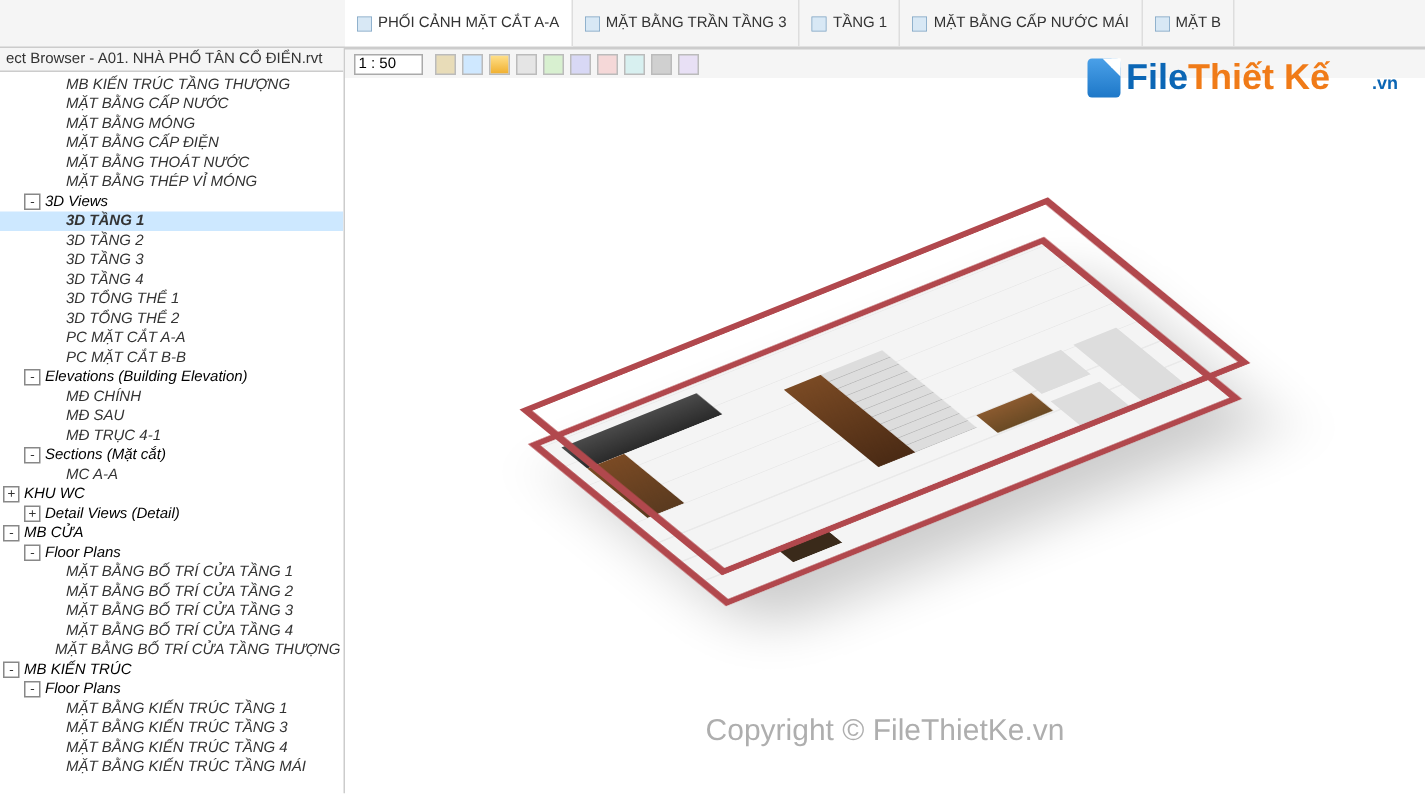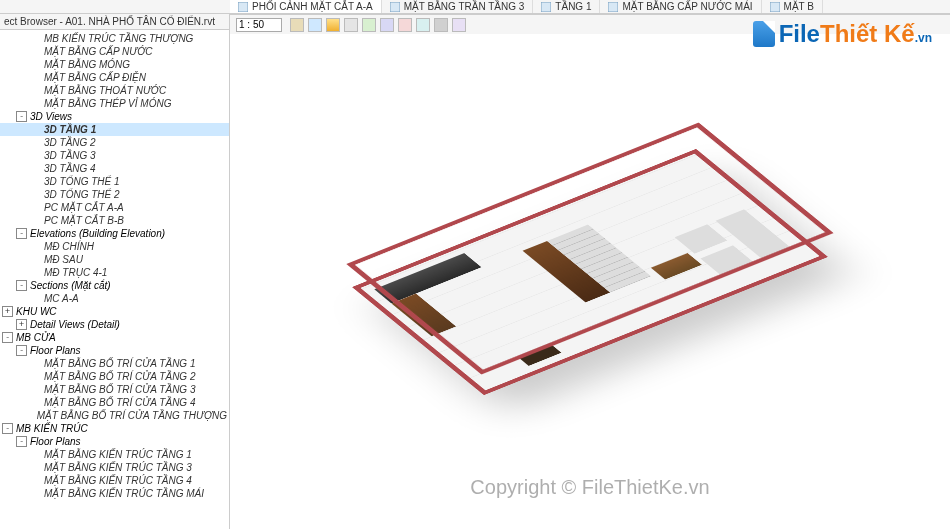--- a/index.html
+++ b/index.html
@@ -1,19 +1,19 @@
 <!DOCTYPE html>
 <html><head>
   <meta charset="utf-8">
   <style>
     * { margin: 0; padding: 0; box-sizing: border-box; font-family: "Segoe UI", Tahoma, sans-serif; }
     html, body { width: 950px; height: 529px; overflow: hidden; background: #fff; }
     .app { display: flex; flex-direction: column; width: 100%; height: 100%; }
     .tabs-bar {
-      display: flex; align-items: center; height: 14px; background: #f5f5f5;
+      display: flex; align-items: center; height: 32px; background: #f5f5f5;
       border-bottom: 1px solid #ccc; font-size: 10px; color: #333; overflow: hidden;
       padding-left: 230px;
     }
     .tab {
       display: flex; align-items: center; gap: 4px; padding: 0 8px; height: 100%;
       border-right: 1px solid #ddd; white-space: nowrap; cursor: pointer;
     }
     .tab.active { background: #fff; }
     .tab-icon { width: 10px; height: 10px; display: inline-block; }
     .main { display: flex; flex: 1; min-height: 0; }
@@ -68,21 +68,21 @@
     .furn.door { left: 60px; bottom: 10px; width: 40px; height: 20px; background:#3a2a1a; }
     .watermark-copyright {
       position: absolute; left: 50%; bottom: 30px; transform: translateX(-50%);
       font-size: 20px; color: rgba(120,120,120,0.6); font-weight: 500; pointer-events: none;
     }
     .watermark-logo {
       position: absolute; right: 18px; top: 6px; font-size: 24px; font-weight: 800;
       color: #0b66b5; display: flex; align-items: center; gap: 4px; pointer-events: none;
     }
     .watermark-logo .orange { color: #f07b18; }
-    .watermark-logo .vn { font-size: 12px; color: #0b66b5; }
+    .watermark-logo .vn { font-size: 12px; color: #0b66b5; margin-left: 28px; }
     .watermark-logo .file-icon {
       width: 22px; height: 26px; background: linear-gradient(#4aa0e8,#1e78c8);
       border-radius: 3px; position: relative;
     }
     .watermark-logo .file-icon::before {
       content: ""; position: absolute; right: 0; top: 0; border-width: 6px;
       border-style: solid; border-color: #fff #fff transparent transparent;
     }
     .statusbar {
       height: 20px; background: #f5f5f5; border-top: 1px solid #ccc;

